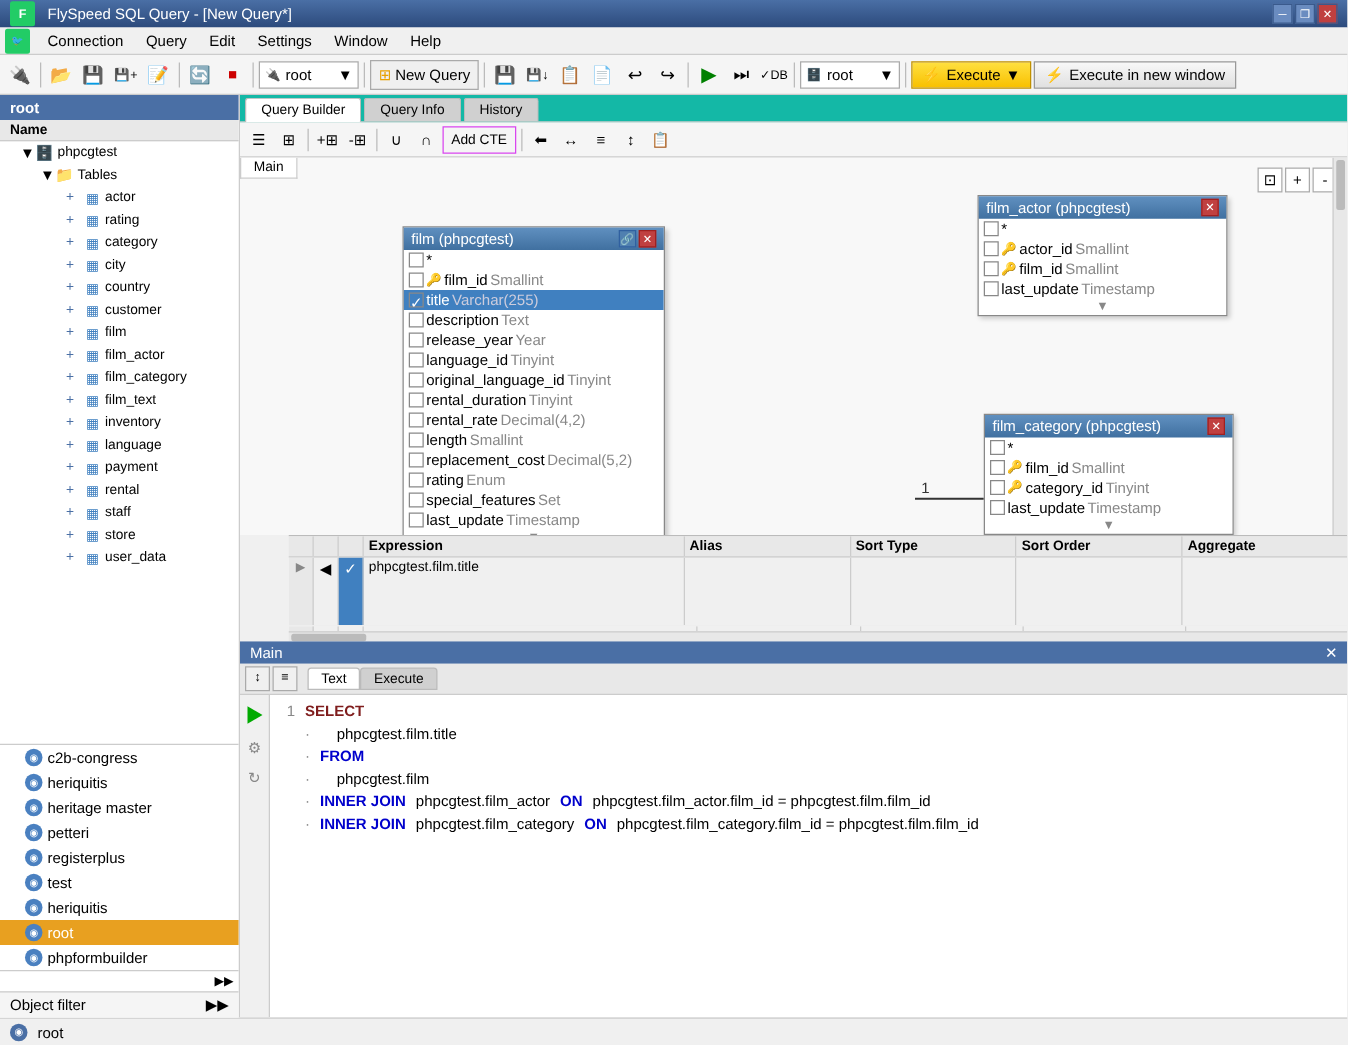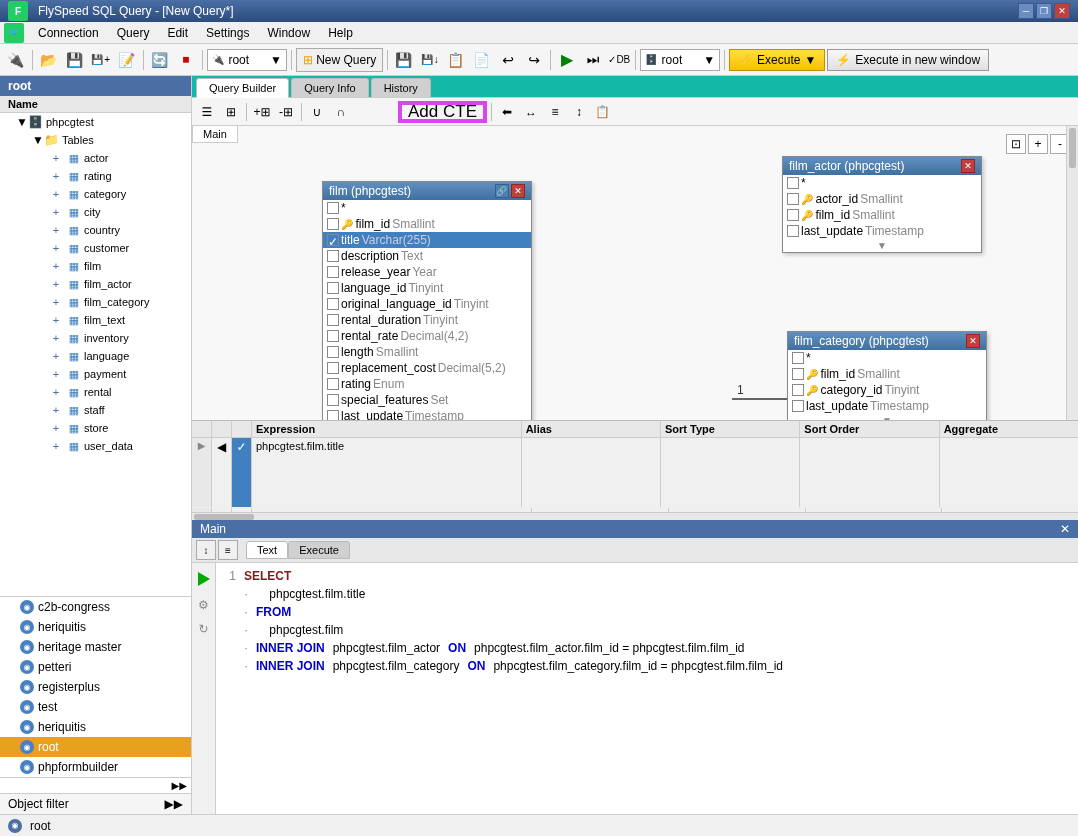--- a/index.html
+++ b/index.html
@@ -404,21 +404,21 @@
 
     <div class="query-toolbar">
       <div class="qtb-btn">☰</div>
       <div class="qtb-btn">⊞</div>
       <div class="qtb-sep"></div>
       <div class="qtb-btn">+⊞</div>
       <div class="qtb-btn">-⊞</div>
       <div class="qtb-sep"></div>
       <div class="qtb-btn">∪</div>
       <div class="qtb-btn">∩</div>
-      <div class="qtb-btn" style="width:auto; padding:0 6px; border:4px solid #d946ef; font-size:17px;margin-left:44px;">Add CTE</div>
+      <div class="qtb-btn" style="width:auto; padding:0 6px; border:1px solid #d946ef; font-size:11px;">Add CTE</div>
       <div class="qtb-sep"></div>
       <div class="qtb-btn">⬅</div>
       <div class="qtb-btn">↔</div>
       <div class="qtb-btn">≡</div>
       <div class="qtb-btn">↕</div>
       <div class="qtb-btn">📋</div>
     </div>
 
     <div class="query-builder">
       <div class="qb-canvas">
@@ -586,21 +586,21 @@
             </div>
           </div>
           <div class="table-card-footer">▼</div>
         </div>
 
         <div style="position:absolute; right:0; top:0; bottom:0; width:12px; background:#e8e8e8; border-left:1px solid #ccc;">
           <div style="height:40px; background:#bbb; margin:2px; border-radius:2px;"></div>
         </div>
       </div>
 
-      <div style="height: 100px; border-top: 1px solid #bbb; display:flex; flex-direction:column;">
+      <div style="height: 85px; border-top: 1px solid #bbb; display:flex; flex-direction:column;margin-left:39px;">
 
         <div style="display:flex; background:#e8e8e8; border-bottom:1px solid #ccc; overflow:hidden;">
           <div style="width:20px; border-right:1px solid #ccc; padding:2px;"></div>
           <div style="width:20px; border-right:1px solid #ccc; padding:2px;"></div>
           <div style="width:20px; border-right:1px solid #ccc; padding:2px;"></div>
           <div style="flex:2; border-right:1px solid #ccc; padding:2px 4px; font-size:11px; font-weight:bold;">Expression</div>
           <div style="flex:1; border-right:1px solid #ccc; padding:2px 4px; font-size:11px; font-weight:bold;">Alias</div>
           <div style="flex:1; border-right:1px solid #ccc; padding:2px 4px; font-size:11px; font-weight:bold;">Sort Type</div>
           <div style="flex:1; border-right:1px solid #ccc; padding:2px 4px; font-size:11px; font-weight:bold;">Sort Order</div>
           <div style="flex:1; padding:2px 4px; font-size:11px; font-weight:bold;">Aggregate</div>

